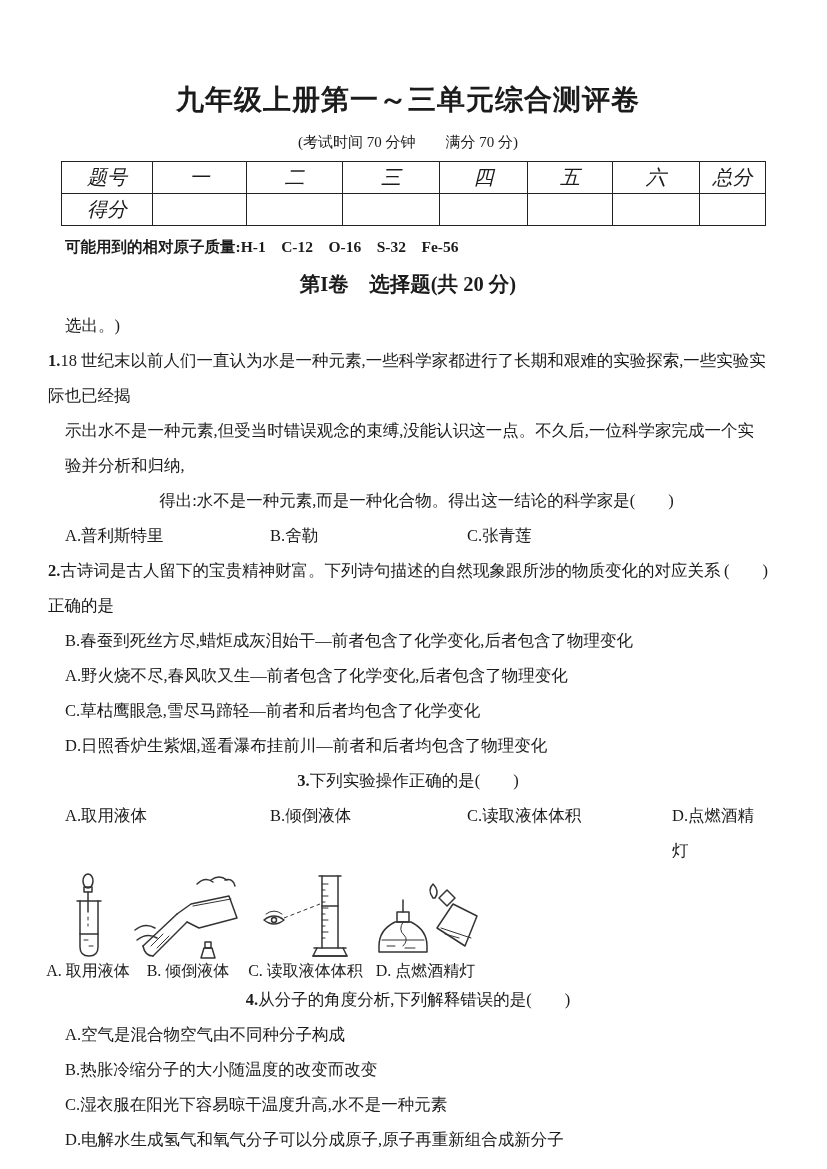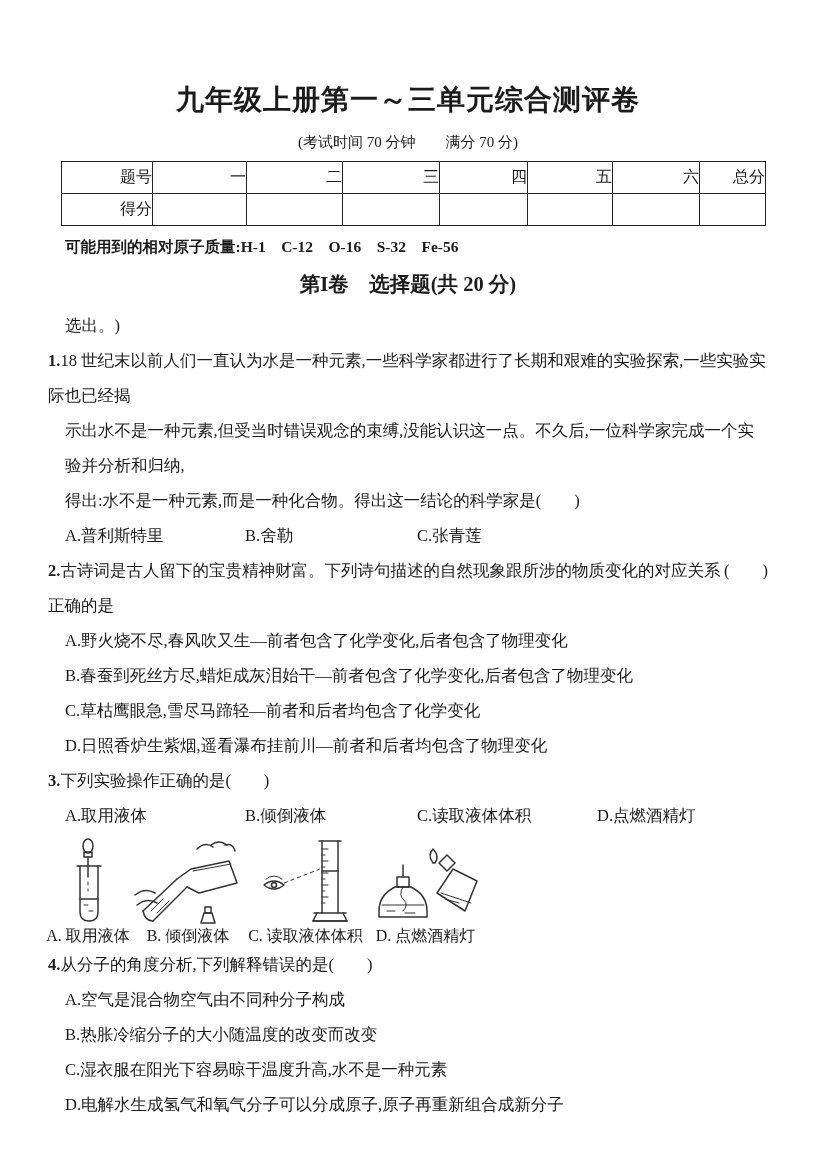--- a/index.html
+++ b/index.html
@@ -31,45 +31,46 @@
   }
   table.score{
     margin:9px 0 0 13px;
     border-collapse:collapse;
     table-layout:fixed;
     width:704px;
   }
   table.score td{
     border:1.5px solid #222;
     height:31px;
-    text-align:right;
-    font-size:16px;
+    text-align:center;
+    font-size:20px;
     padding:0;
+    font-style:italic;
   }
   .note{
     margin-top:10px;
     font-weight:700;
     font-size:15.5px;
     line-height:22px;
     padding-left:17px;
   }
   .section-heading{
     margin-top:12px;
     text-align:center;
     font-size:20.5px;
     font-weight:700;
     line-height:28px;
   }
   .qarea{margin-top:10px;}
   .line{line-height:35px;}
-  .flexline{display:flex;justify-content:flex-start;line-height:35px;}
+  .flexline{display:flex;justify-content:center;line-height:35px;}
   .indent{padding-left:17px;}
   .qnum{font-weight:700;}
   .bracket{white-space:pre;}
-  .opt-row{display:flex;padding-left:17px;line-height:35px;}
+  .opt-row{display:flex;padding-left:17px;line-height:35px;gap:25px;}
   .opt-a{width:180px;}
   .opt-b{width:172px;}
   .opt-c{width:180px;}
   .opt-d{flex:1;}
   .part-label{font-weight:700;}
   .figrow{
     display:flex;
     align-items:flex-end;
     gap:10px;
     margin-top:4px;
@@ -146,22 +147,22 @@
           <span class="opt-b">B.舍勒</span>
           <span class="opt-c">C.张青莲</span>
         </div>
       </div>
 
       <div>
         <div class="flexline">
           <span><span class="qnum">2.</span><span>古诗词是古人留下的宝贵精神财富。下列诗句描述的自然现象跟所涉的物质变化的对应关系正确的是</span></span>
           <span class="bracket">(　　)</span>
         </div>
+        <div class="line indent">B.春蚕到死丝方尽,蜡炬成灰泪始干—前者包含了化学变化,后者包含了物理变化</div>
         <div class="line indent">A.野火烧不尽,春风吹又生—前者包含了化学变化,后者包含了物理变化</div>
-        <div class="line indent">B.春蚕到死丝方尽,蜡炬成灰泪始干—前者包含了化学变化,后者包含了物理变化</div>
         <div class="line indent">C.草枯鹰眼急,雪尽马蹄轻—前者和后者均包含了化学变化</div>
         <div class="line indent">D.日照香炉生紫烟,遥看瀑布挂前川—前者和后者均包含了物理变化</div>
       </div>
 
       <div>
         <div class="flexline">
           <span><span class="qnum">3.</span><span>下列实验操作正确的是</span></span>
           <span class="bracket">(　　)</span>
         </div>
         <div class="opt-row">

